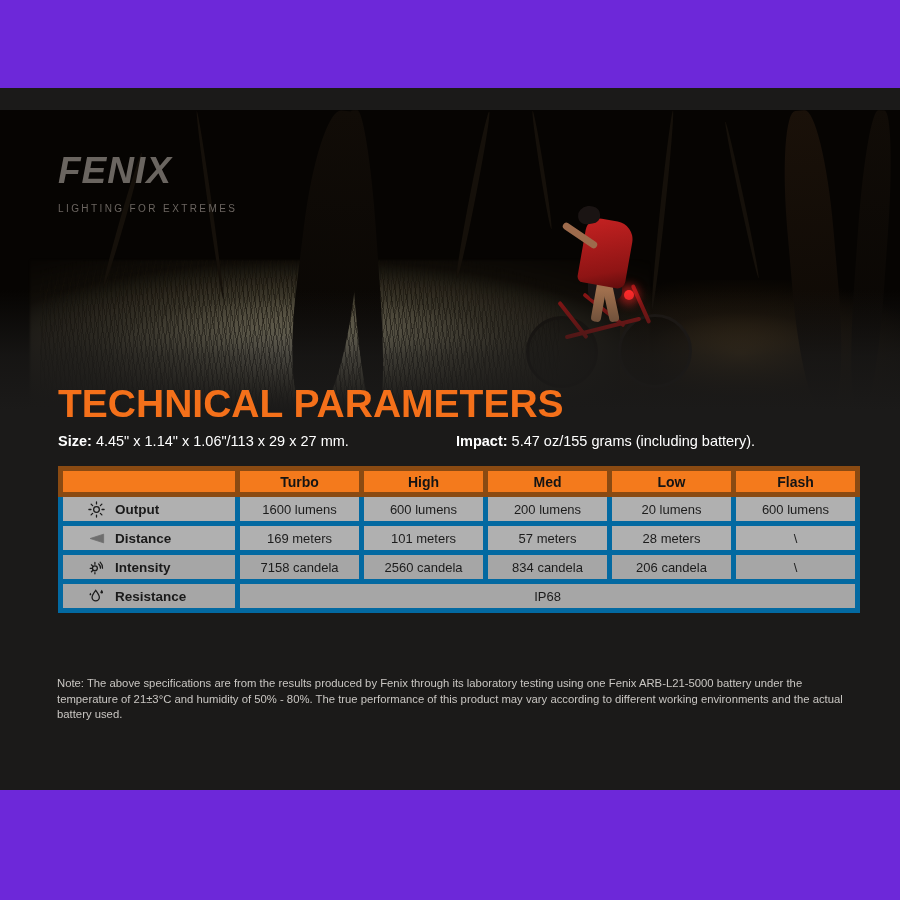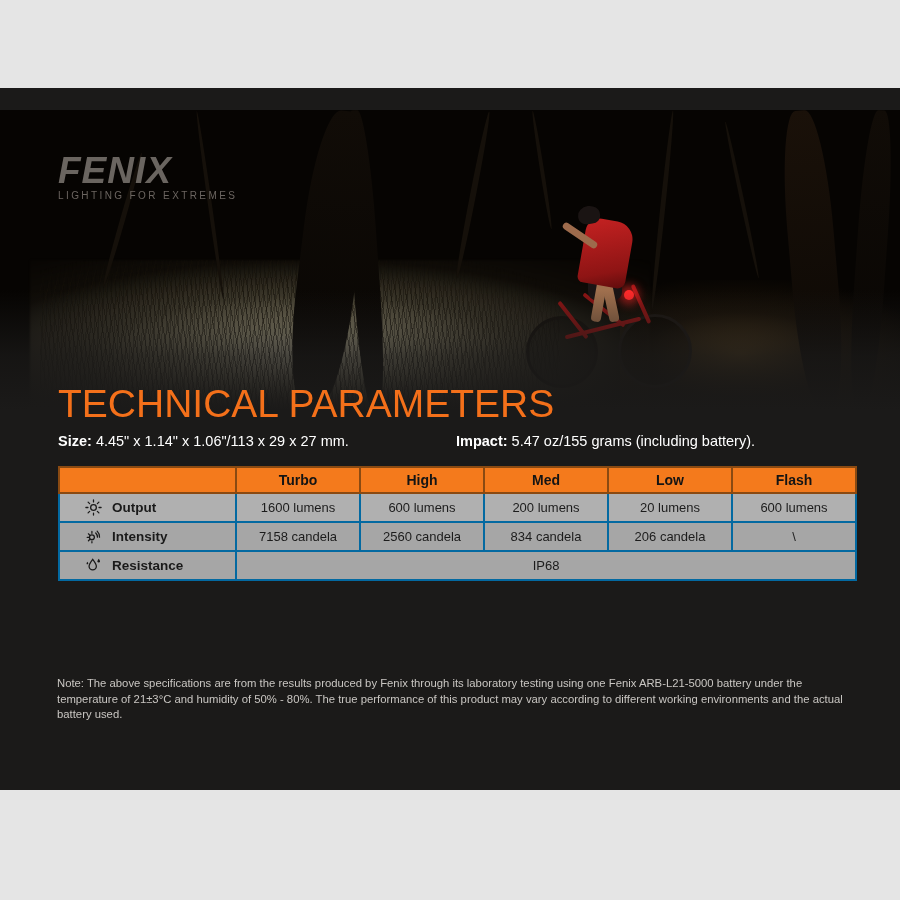--- a/index.html
+++ b/index.html
@@ -6,21 +6,21 @@
   * { box-sizing: border-box; margin: 0; padding: 0; }
   html, body {
     width: 900px; height: 900px;
     background: #000;
     font-family: "Liberation Sans", sans-serif;
     overflow: hidden;
   }
   #page {
     position: relative;
     width: 900px; height: 900px;
-    background: #e5e5e5;
+    background: #6d28d9;
   }
   
   .panel {
     position: absolute;
     left: 0; top: 88px;
     width: 900px; height: 702px;
     background: #1b1a19;
     overflow: hidden;
   }
   
@@ -135,40 +135,40 @@
   }
   
   .logo { position: absolute; left: 58px; top: 64px; }
   .logo-word {
     font-family: "Liberation Sans", sans-serif;
     font-size: 37px; font-weight: bold; font-style: italic;
     letter-spacing: 1px; color: #6a6560; line-height: 1;
   }
   .logo-tag {
     font-size: 10px; letter-spacing: 2.4px; color: #6b6560;
-    margin-top: 1px; font-weight: normal;
+    margin-top: 14px; font-weight: normal;
   }
   
   .title {
     position: absolute; left: 58px; top: 296px;
-    font-size: 39px; font-weight: normal; color: #f4701a;
+    font-size: 39px; font-weight: bold; color: #f4701a;
     letter-spacing: 0px; line-height: 1;
   }
   .specline {
     position: absolute; left: 58px; top: 345px;
     width: 800px; font-size: 14.5px; color: #ffffff;
   }
   .specline .size { position: absolute; left: 0; top: 0; white-space: nowrap; }
   .specline .weight { position: absolute; left: 398px; top: 0; white-space: nowrap; }
   .specline b { font-weight: bold; }
   
   .tbl-wrap { position: absolute; left: 58px; top: 378px; width: 798px; }
   table { border-collapse: collapse; width: 798px; table-layout: fixed; }
   th, td {
-    border: 2px solid #0369a1;
+    border: 5px solid #0369a1;
     text-align: center;
     font-size: 13px;
     color: #1c1c1c;
     height: 29px;
     padding: 0;
     margin-top: 26px;
   }
   thead th {
     background: #f47a1c;
     color: #141414;
@@ -292,20 +292,37 @@
                     </svg>
                   </span>
                   <span>Output</span>
                 </span>
               </td>
               <td>1600 lumens</td>
               <td>600 lumens</td>
               <td>200 lumens</td>
               <td>20 lumens</td>
               <td>600 lumens</td>
+            </tr>
+            <tr>
+              <td class="label">
+                <span class="lbl-flex">
+                  <span>
+                    <svg xmlns="http://www.w3.org/2000/svg" viewBox="0 0 24 24" class="ico">
+                      <path d="M21 6.5 4 12l17 5.5z" fill="#6e6e6e" stroke="#6e6e6e" stroke-width="1" stroke-linejoin="round"></path>
+                    </svg>
+                  </span>
+                  <span>Distance</span>
+                </span>
+              </td>
+              <td>169 meters</td>
+              <td>101 meters</td>
+              <td>57 meters</td>
+              <td>28 meters</td>
+              <td>\</td>
             </tr>
             <tr class="alt">
               <td class="label">
                 <span class="lbl-flex">
                   <span>
                     <svg xmlns="http://www.w3.org/2000/svg" viewBox="0 0 24 24" class="ico">
                       <circle cx="10" cy="13" r="3.1" fill="none" stroke="#1a1a1a" stroke-width="1.6" stroke-linecap="round"></circle>
         <g fill="none" stroke="#1a1a1a" stroke-width="1.6" stroke-linecap="round">
                         <path d="M10 5.6V8M4 13h2.2M10 18.4V20M5.6 8.6l1.6 1.6M5.6 17.4l1.6-1.6"></path>
                       </g>

